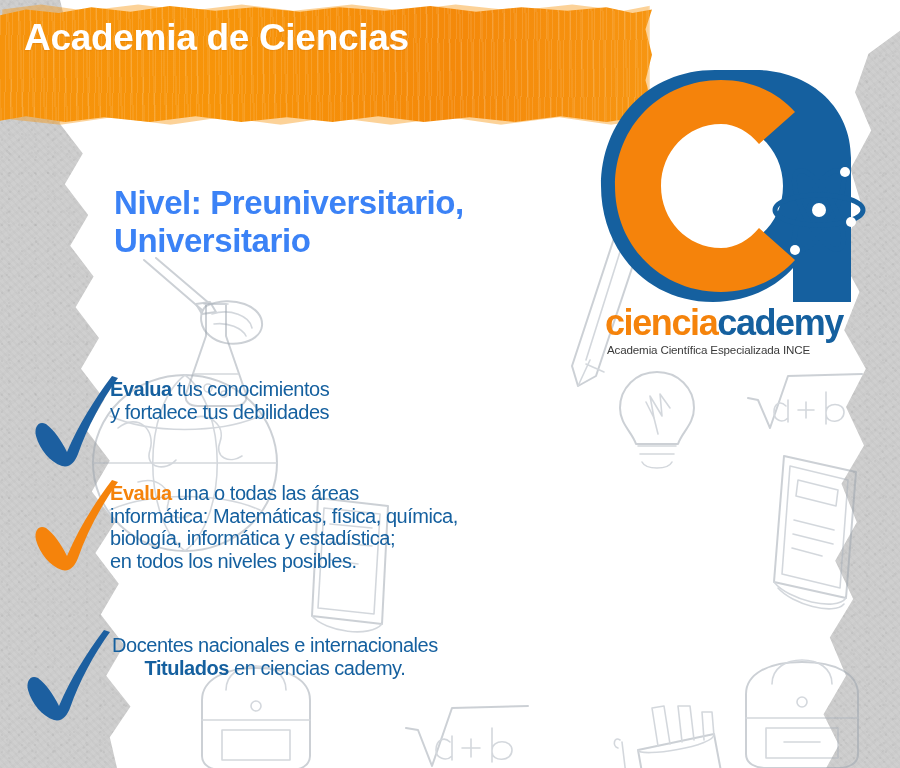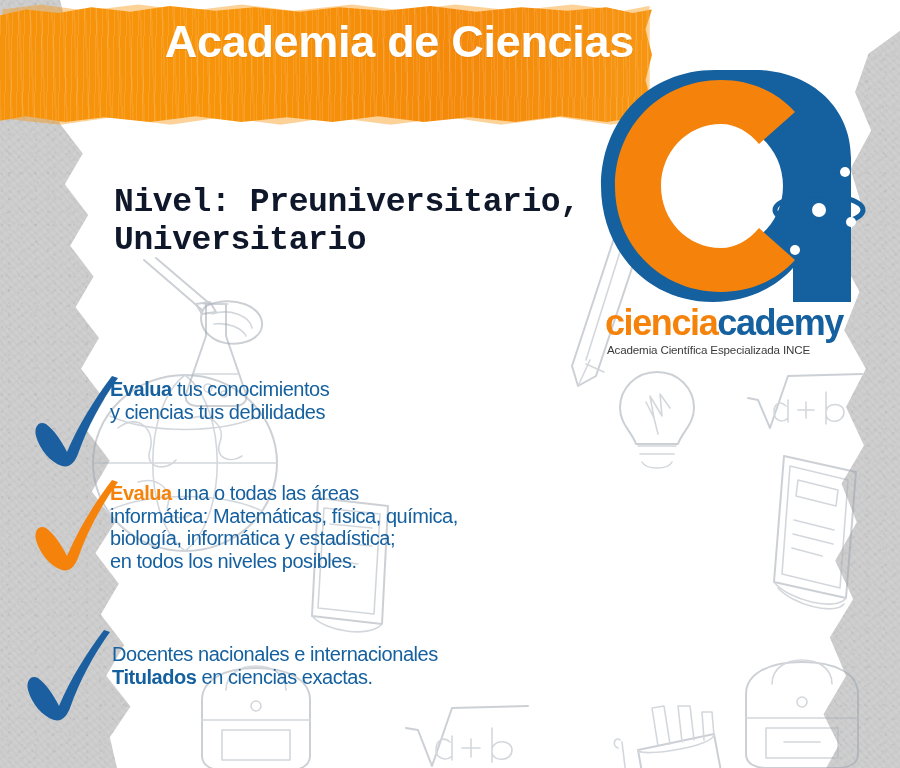--- a/index.html
+++ b/index.html
@@ -109,41 +109,39 @@
       100% 94%, 94% 99%, 86% 93%, 77% 99%, 69% 93%, 60% 99%,
       51% 93%, 43% 99%, 34% 93%, 26% 99%, 17% 93%, 9% 99%, 0% 94%
     );
     filter: blur(1.2px);
   }
   .banner-text {
     position: absolute;
     left: 24px; top: 17px;
     width: 610px;
     color: #ffffff;
-    font-size: 45px;
+    font-size: 37px;
     font-weight: bold;
     line-height: 1.12;
     letter-spacing: -.3px;
     z-index: 3;
     text-shadow: 0 1px 1px rgba(180,90,0,.18);
-    text-align: right;
   }
 
   
   .level {
     position: absolute;
     left: 114px; top: 184px;
     width: 520px;
-    color: #0f172a;
+    color: #3b82f6;
     font-size: 33px;
     font-weight: bold;
     line-height: 1.16;
     letter-spacing: -.4px;
     z-index: 9;
-    font-family: Liberation Mono, monospace;
   }
 
   
   .logo {
     position: absolute;
     left: 595px; top: 62px;
     width: 300px; height: 300px;
     z-index: 9;
   }
   .logo svg { display: block; }
@@ -187,21 +185,21 @@
     font-weight: normal;
   }
   .bullet .btext b { font-weight: bold; }
   .bullet .btext .hl-orange { color: #F5830B; font-weight: bold; }
 
   #bullet-1 { left: 34px; top: 374px; width: 640px; }
   #bullet-1 .btext { top: 4px; }
   #bullet-2 { left: 34px; top: 478px; width: 830px; }
   #bullet-2 .btext { top: 4px; }
   #bullet-3 { left: 26px; top: 628px; width: 860px; }
-  #bullet-3 .btext { top: 15px; left: 86px; }
+  #bullet-3 .btext { top: 6px; left: 86px; text-align: center; }
 
   
   .doodle {
     position: absolute;
     z-index: 5;
     opacity: .5;
     pointer-events: none;
   }
   .doodle svg { display: block; overflow: visible; }
   .dstroke { fill: none; stroke: #9aa3ad; stroke-width: 2; stroke-linecap: round; stroke-linejoin: round; }
@@ -426,21 +424,21 @@
         C60 26 44 52 33 78
         C27 66 20 56 12 50
         C4 46 0 54 2 62
         C6 76 16 88 28 92
         C36 94 41 88 44 80
         C53 54 68 26 84 4
         Z"></path>
     </svg>
     <div class="btext">
       <div><b>Evalua</b><span> tus conocimientos</span></div>
-      <div>y ciencias tus debilidades</div>
+      <div>y fortalece tus debilidades</div>
     </div>
   </div>
 
   <div class="bullet" id="bullet-2">
     <svg class="check" viewBox="0 0 86 96">
       <path fill="#F5830B" d="
         M78 2
         C60 26 44 52 33 78
         C27 66 20 56 12 50
         C4 46 0 54 2 62
@@ -464,17 +462,17 @@
         C60 26 44 52 33 78
         C27 66 20 56 12 50
         C4 46 0 54 2 62
         C6 76 16 88 28 92
         C36 94 41 88 44 80
         C53 54 68 26 84 4
         Z"></path>
     </svg>
     <div class="btext">
       <div>Docentes nacionales e internacionales</div>
-      <div><b>Titulados</b><span> en ciencias exactas.</span></div>
+      <div><b>Titulados</b><span> en ciencias cademy.</span></div>
     </div>
   </div>
 
 </div>
 
 </body></html>

